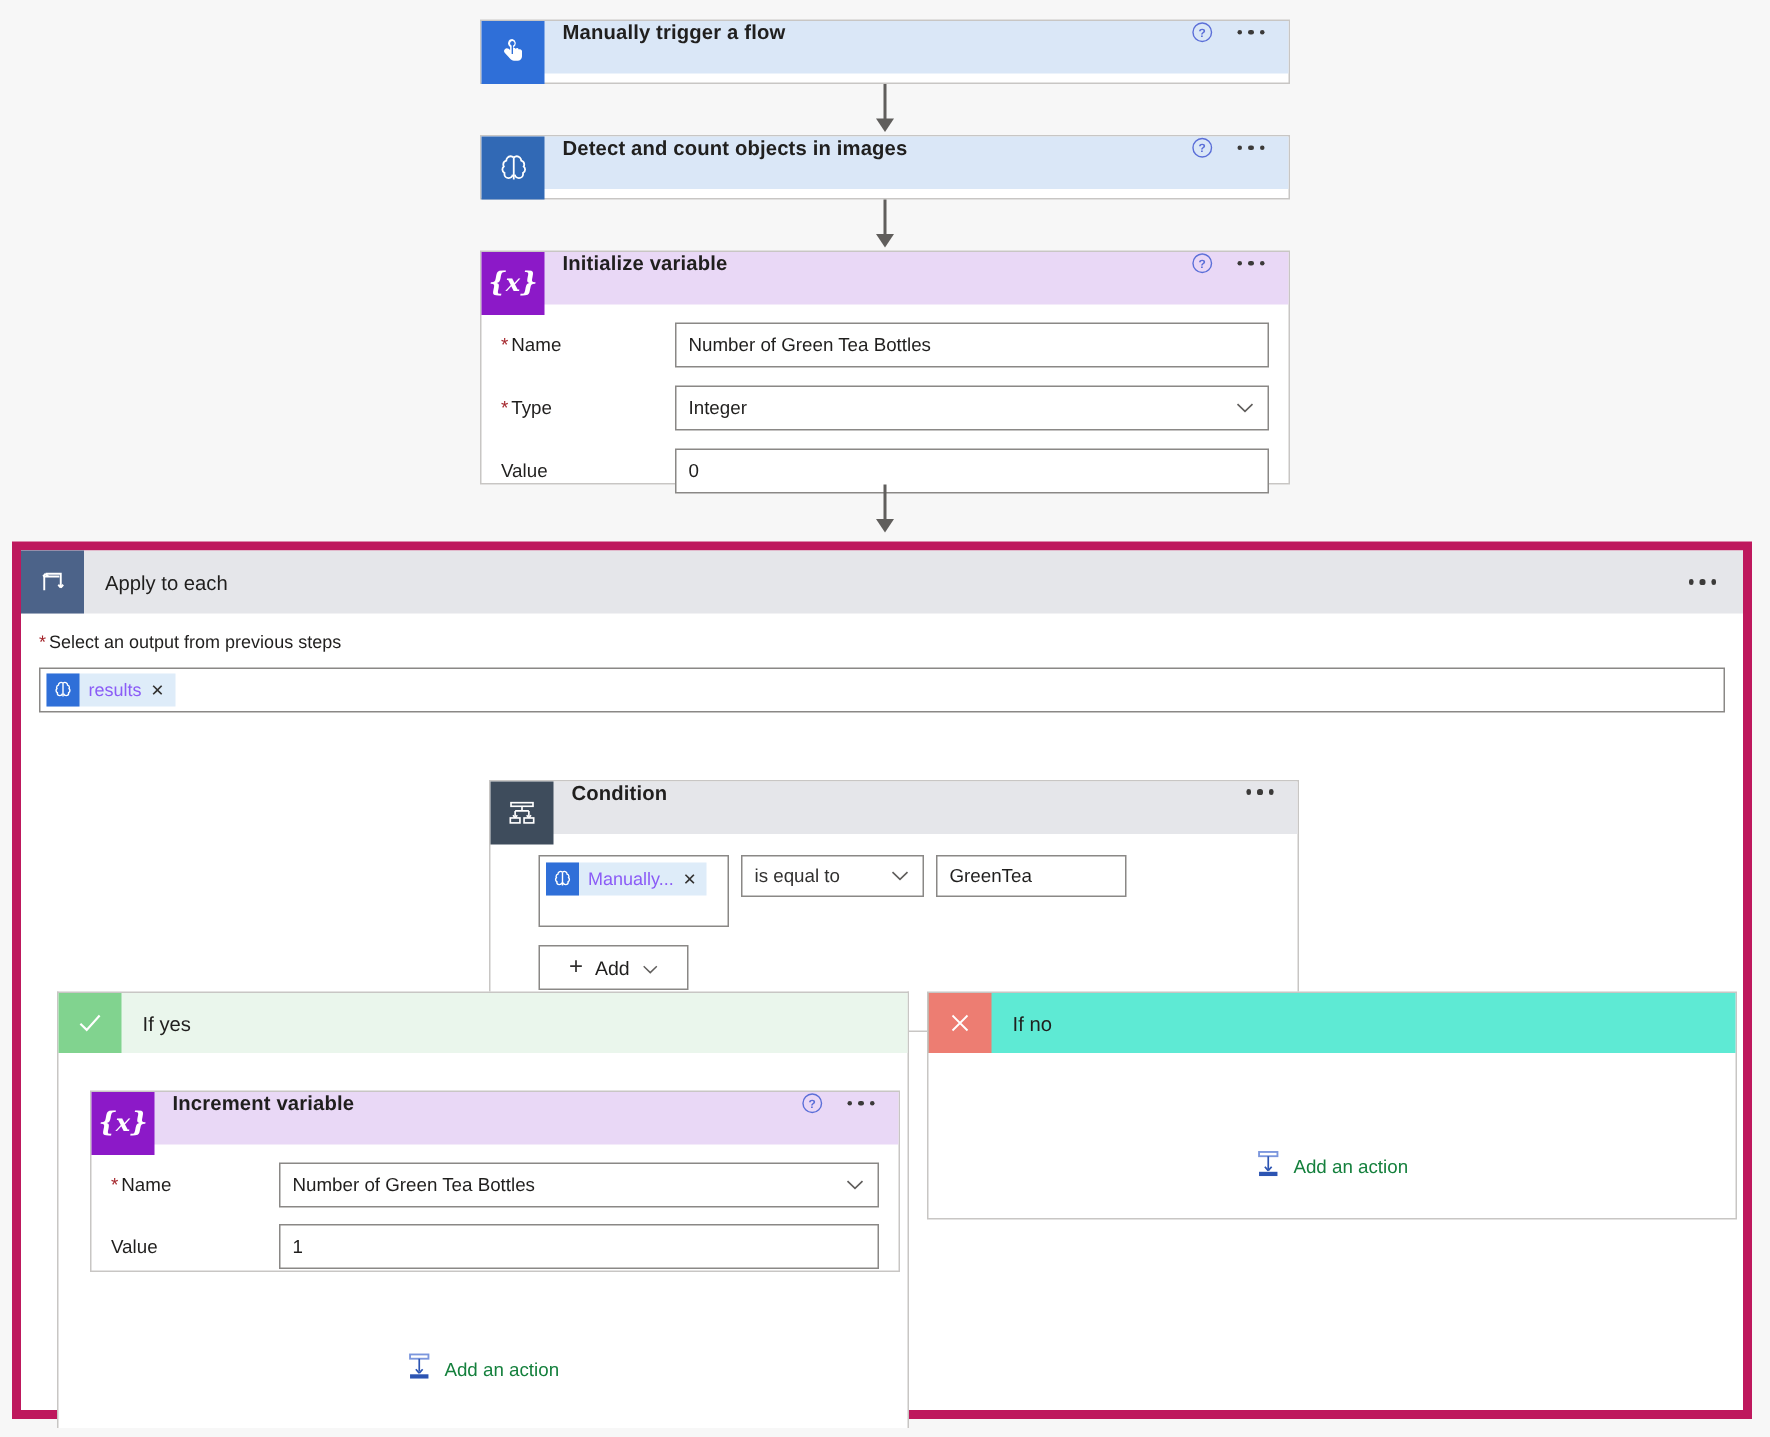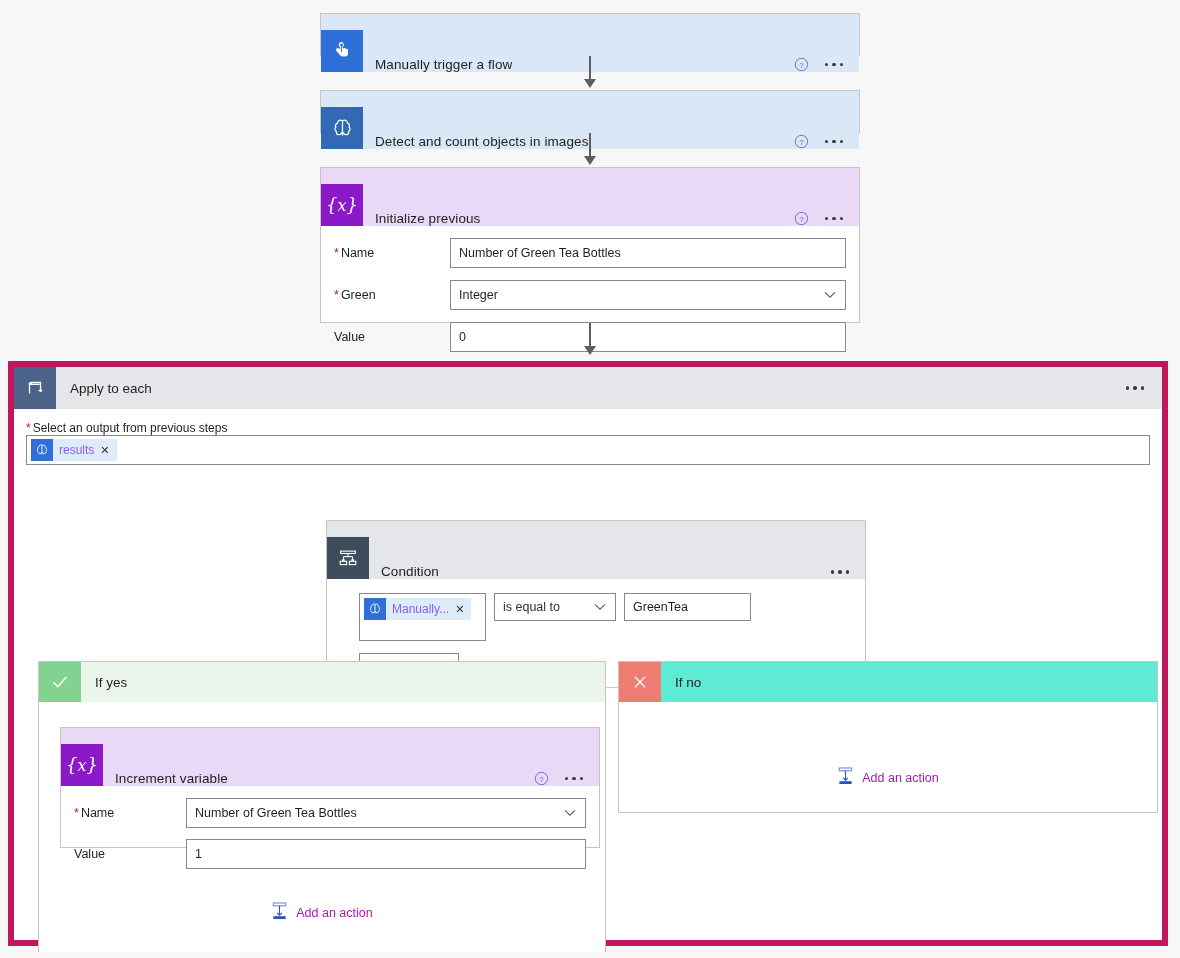--- a/index.html
+++ b/index.html
@@ -10,22 +10,23 @@
     font-family: "Liberation Sans", sans-serif;
     font-size: 13px;
     color: #201f1e;
     overflow: hidden;
   }
   .canvas { position: relative; width: 1180px; height: 958px; background: #f7f7f7; }
 
   
   .card { position: absolute; background: #ffffff; border: 1px solid #c8c6c4; }
   .card-header {
-    display: flex; align-items: flex-end; height: 58px;
+    display: flex; align-items: flex-start; height: 35px;
     position: relative;
+    font-weight: bold;
   }
   .card-title { flex: 1 1 auto; padding-left: 12px; font-size: 13.5px; color: #201f1e; letter-spacing: .1px; }
   .hdr-actions { display: flex; align-items: center; gap: 16px; padding-right: 16px; }
 
   
   .help-icon { width: 15px; height: 15px; display: block; }
   .ellipsis { display: flex; gap: 4px; align-items: center; height: 14px; }
   .ellipsis i { width: 3.5px; height: 3.5px; background: #3b3a39; border-radius: 50%; display: block; }
 
   
@@ -62,40 +63,40 @@
     position: absolute; width: 0; height: 0;
     border-left: 6px solid transparent; border-right: 6px solid transparent;
     border-top: 9px solid #605e5c;
   }
 
   
   .loopbox { position: absolute; background: #fff; border: 6px solid #be185d; }
   .loop-header { display: flex; align-items: center; height: 42px; background: #e5e6ea; }
   .loop-title { padding-left: 14px; font-size: 13.5px; }
   .loop-body { padding: 12px 14px; }
-  .loop-sublabel { font-size: 12px; color: #201f1e; margin-bottom: 0; }
+  .loop-sublabel { font-size: 12px; color: #201f1e; margin-bottom: 10px; }
   .tokenbox { border: 1px solid #8a8886; height: 30px; display: flex; align-items: center; padding: 3px 4px; background: #fff; }
   .token { display: inline-flex; align-items: center; background: #deecf9; height: 22px; }
   .token-ico { width: 22px; height: 22px; background: #2f6fd8; display: flex; align-items: center; justify-content: center; }
   .token-txt { padding: 0 6px; font-size: 12px; color: #8b5cf6; }
   .token-x { padding-right: 7px; font-size: 11px; color: #323130; cursor: pointer; }
 
   
   .branch { position: absolute; background: #fff; border: 1px solid #c8c6c4; }
   .branch-header { display: flex; align-items: center; height: 40px; }
   .branch-header.yes { background: #eaf6ec; }
   .branch-header.no  { background: #5eead4; }
   .branch-ico { width: 42px; height: 40px; display: flex; align-items: center; justify-content: center; }
   .branch-ico.yes { background: #81d38f; }
   .branch-ico.no  { background: #ed7d72; }
   .branch-title { padding-left: 14px; font-size: 13.5px; }
 
   
   .add-action { display: inline-flex; align-items: center; gap: 8px; color: #3b5fc0; font-size: 12.5px; cursor: pointer; }
-  .add-action .lbl { color: #a21caf; }
+  .add-action .lbl { color: #15803d; }
 
   
   .cond-body { padding: 14px 32px 16px 32px; }
   .cond-row { display: flex; align-items: flex-start; gap: 8px; }
   .operand-box { width: 127px; height: 48px; border: 1px solid #8a8886; padding: 4px; background: #fff; }
   .op-select { width: 122px; height: 28px; border: 1px solid #8a8886; background: #fff; display: flex; align-items: center; padding: 0 8px; position: relative; font-size: 12.5px; color: #323130; }
   .val-box { width: 127px; height: 28px; border: 1px solid #8a8886; background: #fff; display: flex; align-items: center; padding: 0 8px; font-size: 12.5px; }
   .addbtn { margin-top: 12px; width: 100px; height: 30px; border: 1px solid #8a8886; background: #fff; display: flex; align-items: center; justify-content: center; gap: 8px; font-size: 13px; cursor: pointer; }
   .plus { font-size: 16px; color: #323130; line-height: 1; }
 </style>
@@ -158,21 +159,21 @@
   </div>
 
   <div class="conn" style="left:589px; top:133px; height:24px;"></div>
   <div class="arrowhead" style="left:584px; top:156px;"></div>
 
   <div class="card" style="left:320px; top:167px; width:540px; height:156px;">
     <div class="card-header hdr-purple">
       <div class="tile tile-purple">
         <span class="varglyph">{<span style="font-size:16px;">x</span>}</span>
       </div>
-      <div class="card-title">Initialize previous</div>
+      <div class="card-title">Initialize variable</div>
       <div class="hdr-actions">
         <span>
           <svg class="help-icon" viewBox="0 0 16 16">
               <circle cx="8" cy="8" r="6.6" fill="none" stroke="#5b6fd8" stroke-width="1"></circle>
               <text x="8" y="11.3" font-size="8.5" fill="#5b6fd8" text-anchor="middle" font-family="Liberation Sans, sans-serif">?</text>
             </svg>
         </span>
         <span class="ellipsis">
             <i></i>
             <i></i>
@@ -184,21 +185,21 @@
       <div class="frow" style="margin-bottom:12px;">
         <div class="flabel">
           <span class="req">*</span><span>Name</span>
         </div>
         <div class="finput big">
           <span>Number of Green Tea Bottles</span>
         </div>
       </div>
       <div class="frow" style="margin-bottom:12px;">
         <div class="flabel">
-          <span class="req">*</span><span>Green</span>
+          <span class="req">*</span><span>Type</span>
         </div>
         <div class="finput big">
           <span>Integer</span>
           <span class="chev">
             <svg width="12" height="8" viewBox="0 0 12 8">
                 <path d="M1 1.4 L6 6.2 L11 1.4" fill="none" stroke="#605e5c" stroke-width="1.1"></path>
               </svg>
           </span>
         </div>
       </div>

